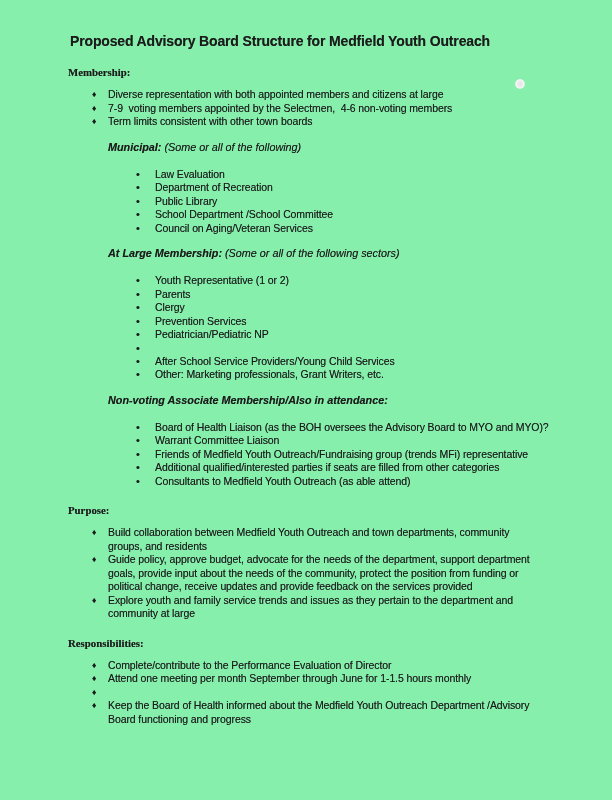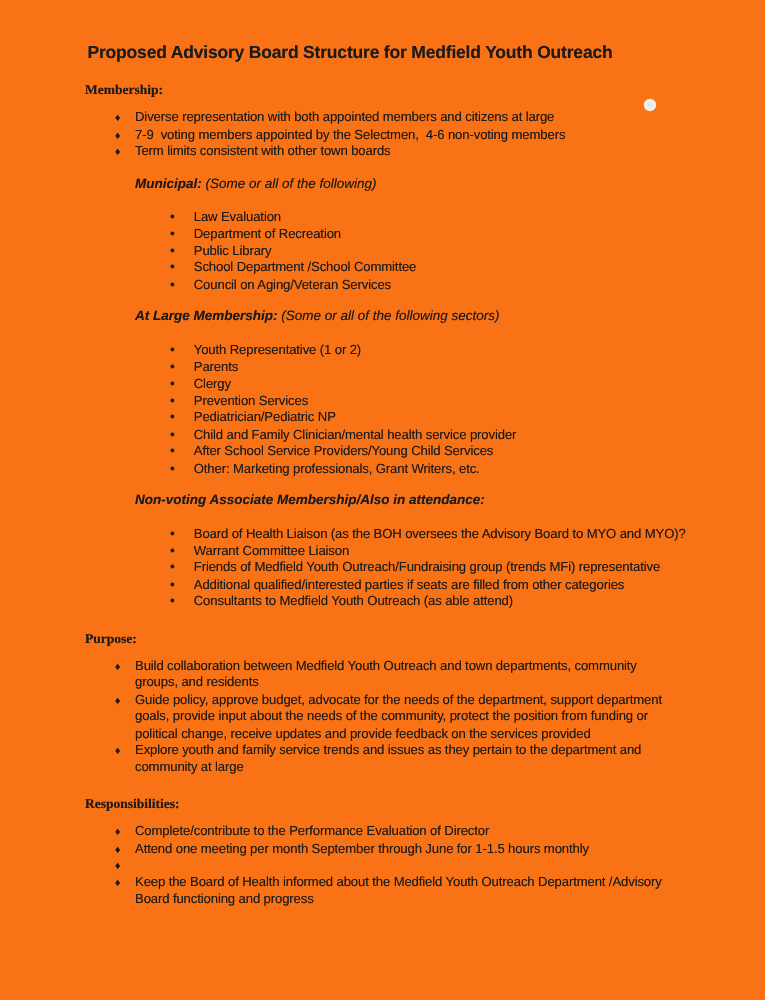--- a/index.html
+++ b/index.html
@@ -1,21 +1,21 @@
 <!DOCTYPE html>
 <html><head>
 <meta charset="utf-8">
 <style>
   html, body { margin: 0; padding: 0; background: #888; }
   .page {
     position: relative;
     width: 612px;
     height: 800px;
     margin: 0 auto;
-    background: #f97316;
+    background: #86efac;
     box-sizing: border-box;
     padding: 33px 40px 0 68px;
     font-family: "Liberation Sans", sans-serif;
     color: #1b1b1b;
     overflow: hidden;
     text-shadow: 0 0 0.4px rgba(25,25,25,0.55);
   }
   h1.doc-title {
     font-size: 14px;
     line-height: 17px;
@@ -152,21 +152,20 @@
           <li>
             <span class="marker">•</span>
             <span class="li-text">Prevention Services</span>
           </li>
           <li>
             <span class="marker">•</span>
             <span class="li-text">Pediatrician/Pediatric NP</span>
           </li>
           <li>
             <span class="marker">•</span>
-            <span class="li-text">Child and Family Clinician/mental health service provider</span>
           </li>
           <li>
             <span class="marker">•</span>
             <span class="li-text">After School Service Providers/Young Child Services</span>
           </li>
           <li>
             <span class="marker">•</span>
             <span class="li-text">Other: Marketing professionals, Grant Writers, etc.</span>
           </li>
         </ul>

